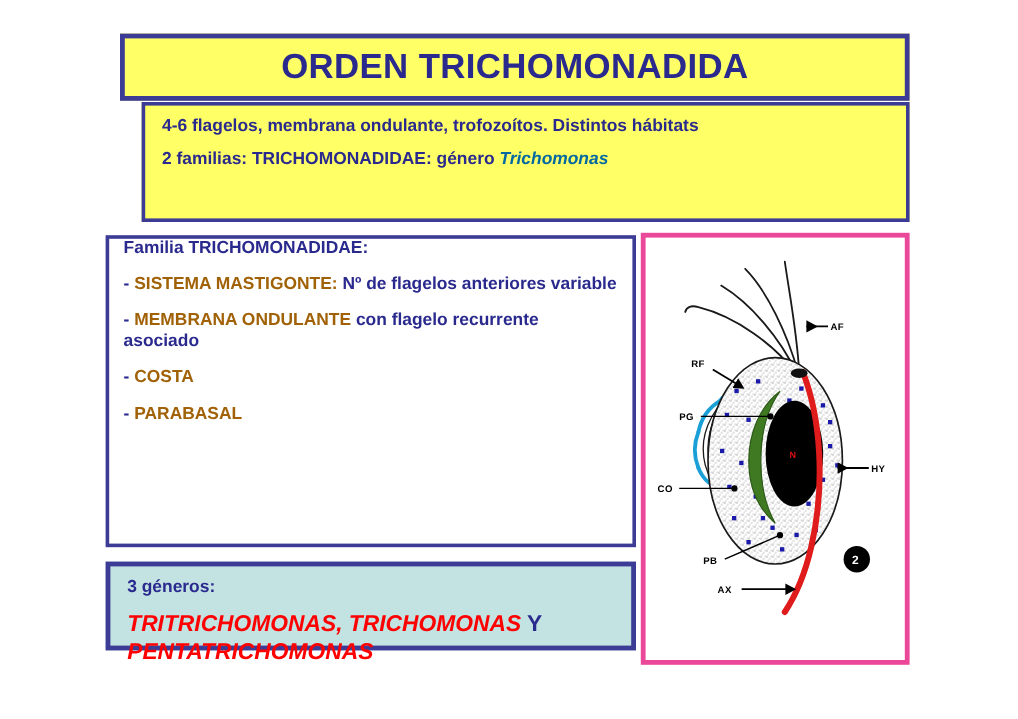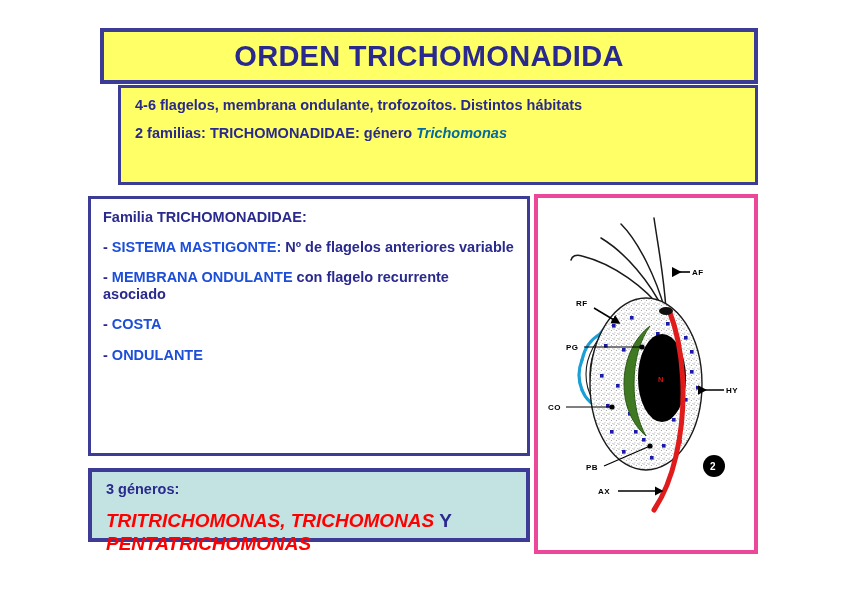--- a/index.html
+++ b/index.html
@@ -73,32 +73,32 @@
   
   .features-box {
     position: absolute;
     left: 88px;
     top: 196px;
     width: 442px;
     height: 260px;
     box-sizing: border-box;
     background: #ffffff;
     border: 3px solid #3c3c96;
-    padding: 10px 12px 0 12px;
+    padding: 0 12px 0 12px;
   }
   .feat-line {
     font-size: 14.5px;
     font-weight: bold;
     color: #2a2a8e;
     line-height: 1.18;
     margin-bottom: 13px;
   }
   .feat-line:last-child { margin-bottom: 0; }
   .hi {
-    color: #1d4ed8;
+    color: #a16207;
     font-weight: bold;
   }
 
   
   .genera-box {
     position: absolute;
     left: 88px;
     top: 468px;
     width: 442px;
     height: 74px;
@@ -186,21 +186,21 @@
 
     <div class="feat-line">
       <span>- </span><span class="hi">MEMBRANA ONDULANTE</span><span> con flagelo recurrente asociado</span>
     </div>
 
     <div class="feat-line">
       <span>- </span><span class="hi">COSTA</span><span></span>
     </div>
 
     <div class="feat-line">
-      <span>- </span><span class="hi">ONDULANTE</span><span></span>
+      <span>- </span><span class="hi">PARABASAL</span><span></span>
     </div>
 
   </div>
 
   <div class="genera-box">
     <div class="genera-head">3 géneros:</div>
     <div class="genera-list">
       <span>TRITRICHOMONAS, TRICHOMONAS</span><span class="conj"> Y </span><span>PENTATRICHOMONAS</span>
     </div>
   </div>

